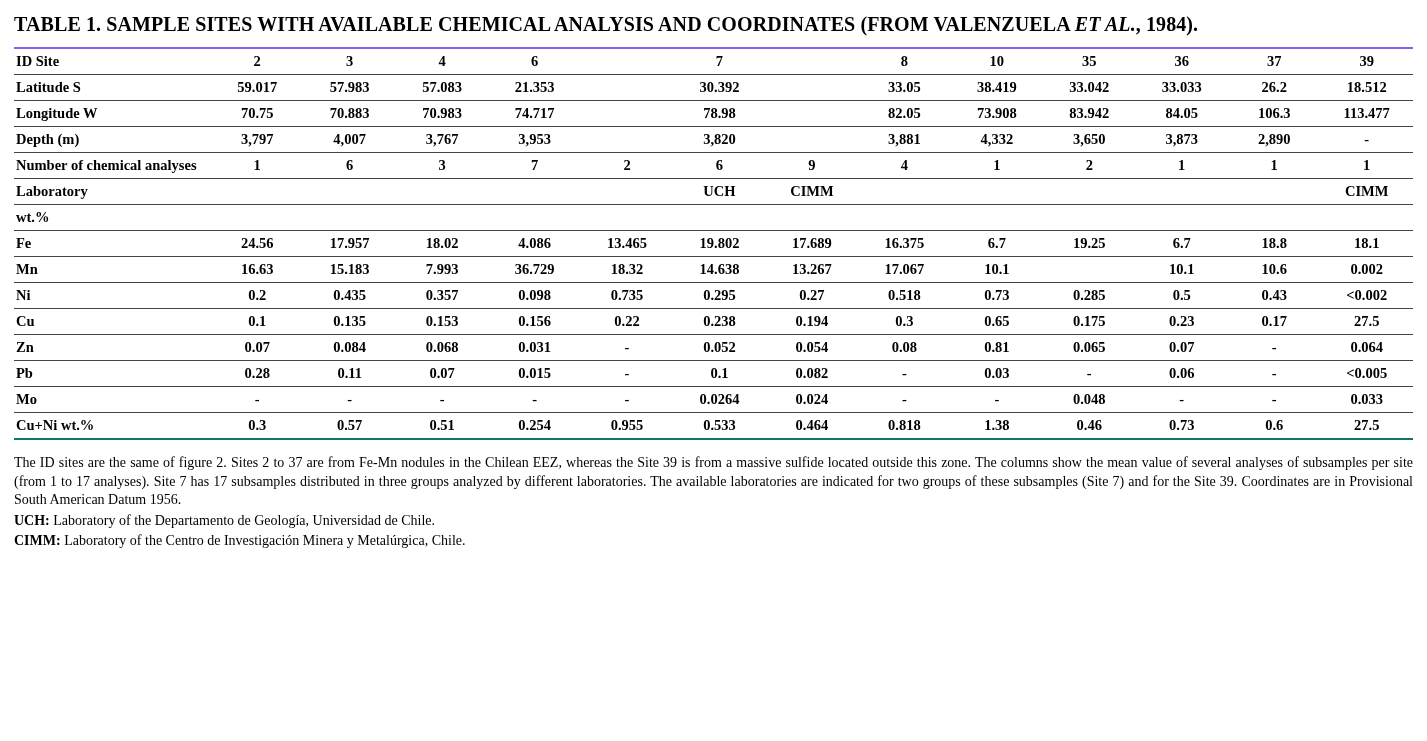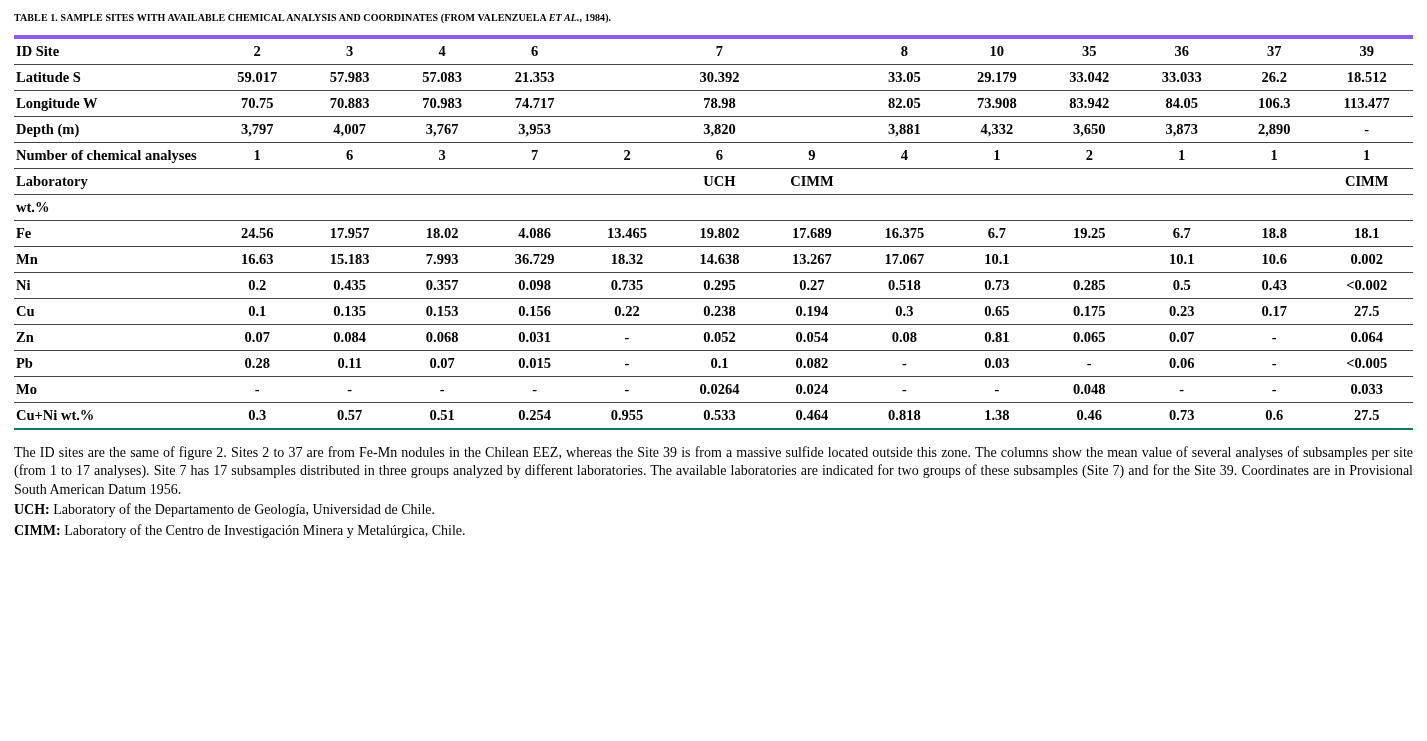--- a/index.html
+++ b/index.html
@@ -15,21 +15,21 @@
     overflow: hidden;
   }
   .page {
     width: 1427px;
     height: 741px;
     box-sizing: border-box;
     padding: 12px 14px 0 14px;
     position: relative;
   }
   .caption {
-    font-size: 10px;
+    font-size: 20px;
     font-weight: bold;
     letter-spacing: 0.1px;
     margin-bottom: 10px;
     line-height: 1.25;
   }
   .caption .ital { font-style: italic; }
 
   table.data {
     border-collapse: collapse;
     width: 1399px;
@@ -37,21 +37,21 @@
     font-size: 14.5px;
   }
   table.data td {
     padding: 4px 2px 4px 2px;
     vertical-align: middle;
   }
   .rowline td {
     border-bottom: 1px solid #444;
   }
   .thickline-top td {
-    border-top: 4px solid #8b5cf6;
+    border-top: 2px solid #8b5cf6;
   }
   .thickline-bottom td {
     border-bottom: 2px solid #0f766e;
   }
   .lbl {
     font-weight: bold;
     text-align: left;
     padding-left: 8px;
     white-space: nowrap;
   }
@@ -124,21 +124,21 @@
       <tr class="rowline">
         <td class="lbl">Latitude S</td>
         <td class="num">59.017</td>
         <td class="num">57.983</td>
         <td class="num">57.083</td>
         <td class="num">21.353</td>
         <td class="num"></td>
         <td class="num">30.392</td>
         <td class="num"></td>
         <td class="num">33.05</td>
-        <td class="num">29.179</td>
+        <td class="num">38.419</td>
         <td class="num">33.042</td>
         <td class="num">33.033</td>
         <td class="num">26.2</td>
         <td class="num">18.512</td>
       </tr>
 
       <tr class="rowline">
         <td class="lbl">Longitude W</td>
         <td class="num">70.75</td>
         <td class="num">70.883</td>

